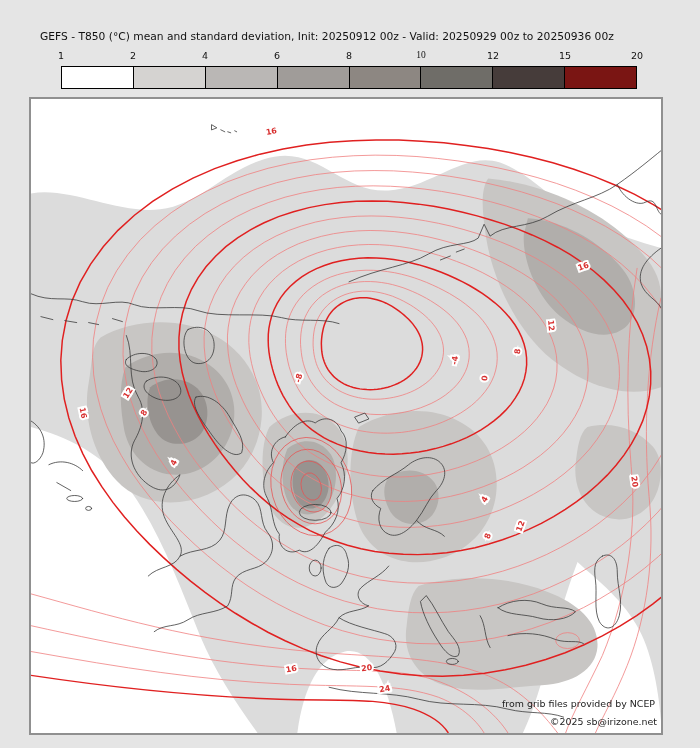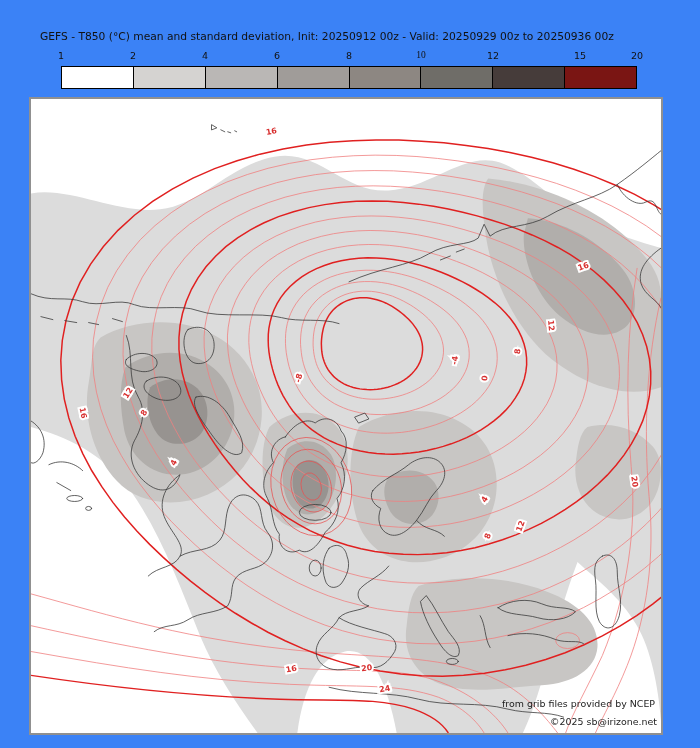--- a/index.html
+++ b/index.html
@@ -1,16 +1,16 @@
 <!DOCTYPE html>
 <html><head>
 <meta charset="utf-8">
 <style>
   html,body{margin:0;padding:0;background:#fff;}
-  .page{position:relative;width:700px;height:748px;background:#3b82f6;overflow:hidden;
+  .page{position:relative;width:700px;height:748px;background:#e5e5e5;overflow:hidden;
         font-family:"DejaVu Sans",sans-serif;}
   .chart-title{position:absolute;left:40px;top:30px;width:640px;font-size:10.7px;
         color:#111;white-space:nowrap;}
   .colorbar-wrap{position:absolute;left:61px;top:50px;width:576px;height:40px;}
   .cb-ticks{position:absolute;left:0;top:0;width:100%;height:14px;}
   .cb-tick{position:absolute;top:0;transform:translateX(-50%);font-size:9.5px;color:#111;}
   .cb-bar{position:absolute;left:0;top:16px;width:576px;height:23px;border:1px solid #000;
         box-sizing:border-box;display:flex;}
   .cb-seg{flex:1 1 0;border-right:1px solid #000;}
   .cb-seg:last-child{border-right:none;}
@@ -34,21 +34,21 @@
 
   <div class="colorbar-wrap">
     <div class="cb-ticks" id="colorbar-ticks">
         <span class="cb-tick" style="left: 0%;">1</span>
         <span class="cb-tick" style="left: 12.5%;">2</span>
         <span class="cb-tick" style="left: 25%;">4</span>
         <span class="cb-tick" style="left: 37.5%;">6</span>
         <span class="cb-tick" style="left: 50%;">8</span>
         <span class="cb-tick" style="left: 62.5%; font-family: Liberation Serif, serif;">10</span>
         <span class="cb-tick" style="left: 75%;">12</span>
-        <span class="cb-tick" style="left: 87.5%; margin-left: 15px;">15</span>
+        <span class="cb-tick" style="left: 87.5%;">15</span>
         <span class="cb-tick" style="left: 100%;">20</span>
       </div>
     <div class="cb-bar" id="colorbar-segments">
         <div class="cb-seg" style="background: rgb(255, 255, 255);"></div>
         <div class="cb-seg" style="background: rgb(213, 211, 209);"></div>
         <div class="cb-seg" style="background: rgb(186, 183, 181);"></div>
         <div class="cb-seg" style="background: rgb(160, 156, 153);"></div>
         <div class="cb-seg" style="background: rgb(141, 135, 130);"></div>
         <div class="cb-seg" style="background: rgb(111, 109, 104);"></div>
         <div class="cb-seg" style="background: rgb(70, 60, 58);"></div>

